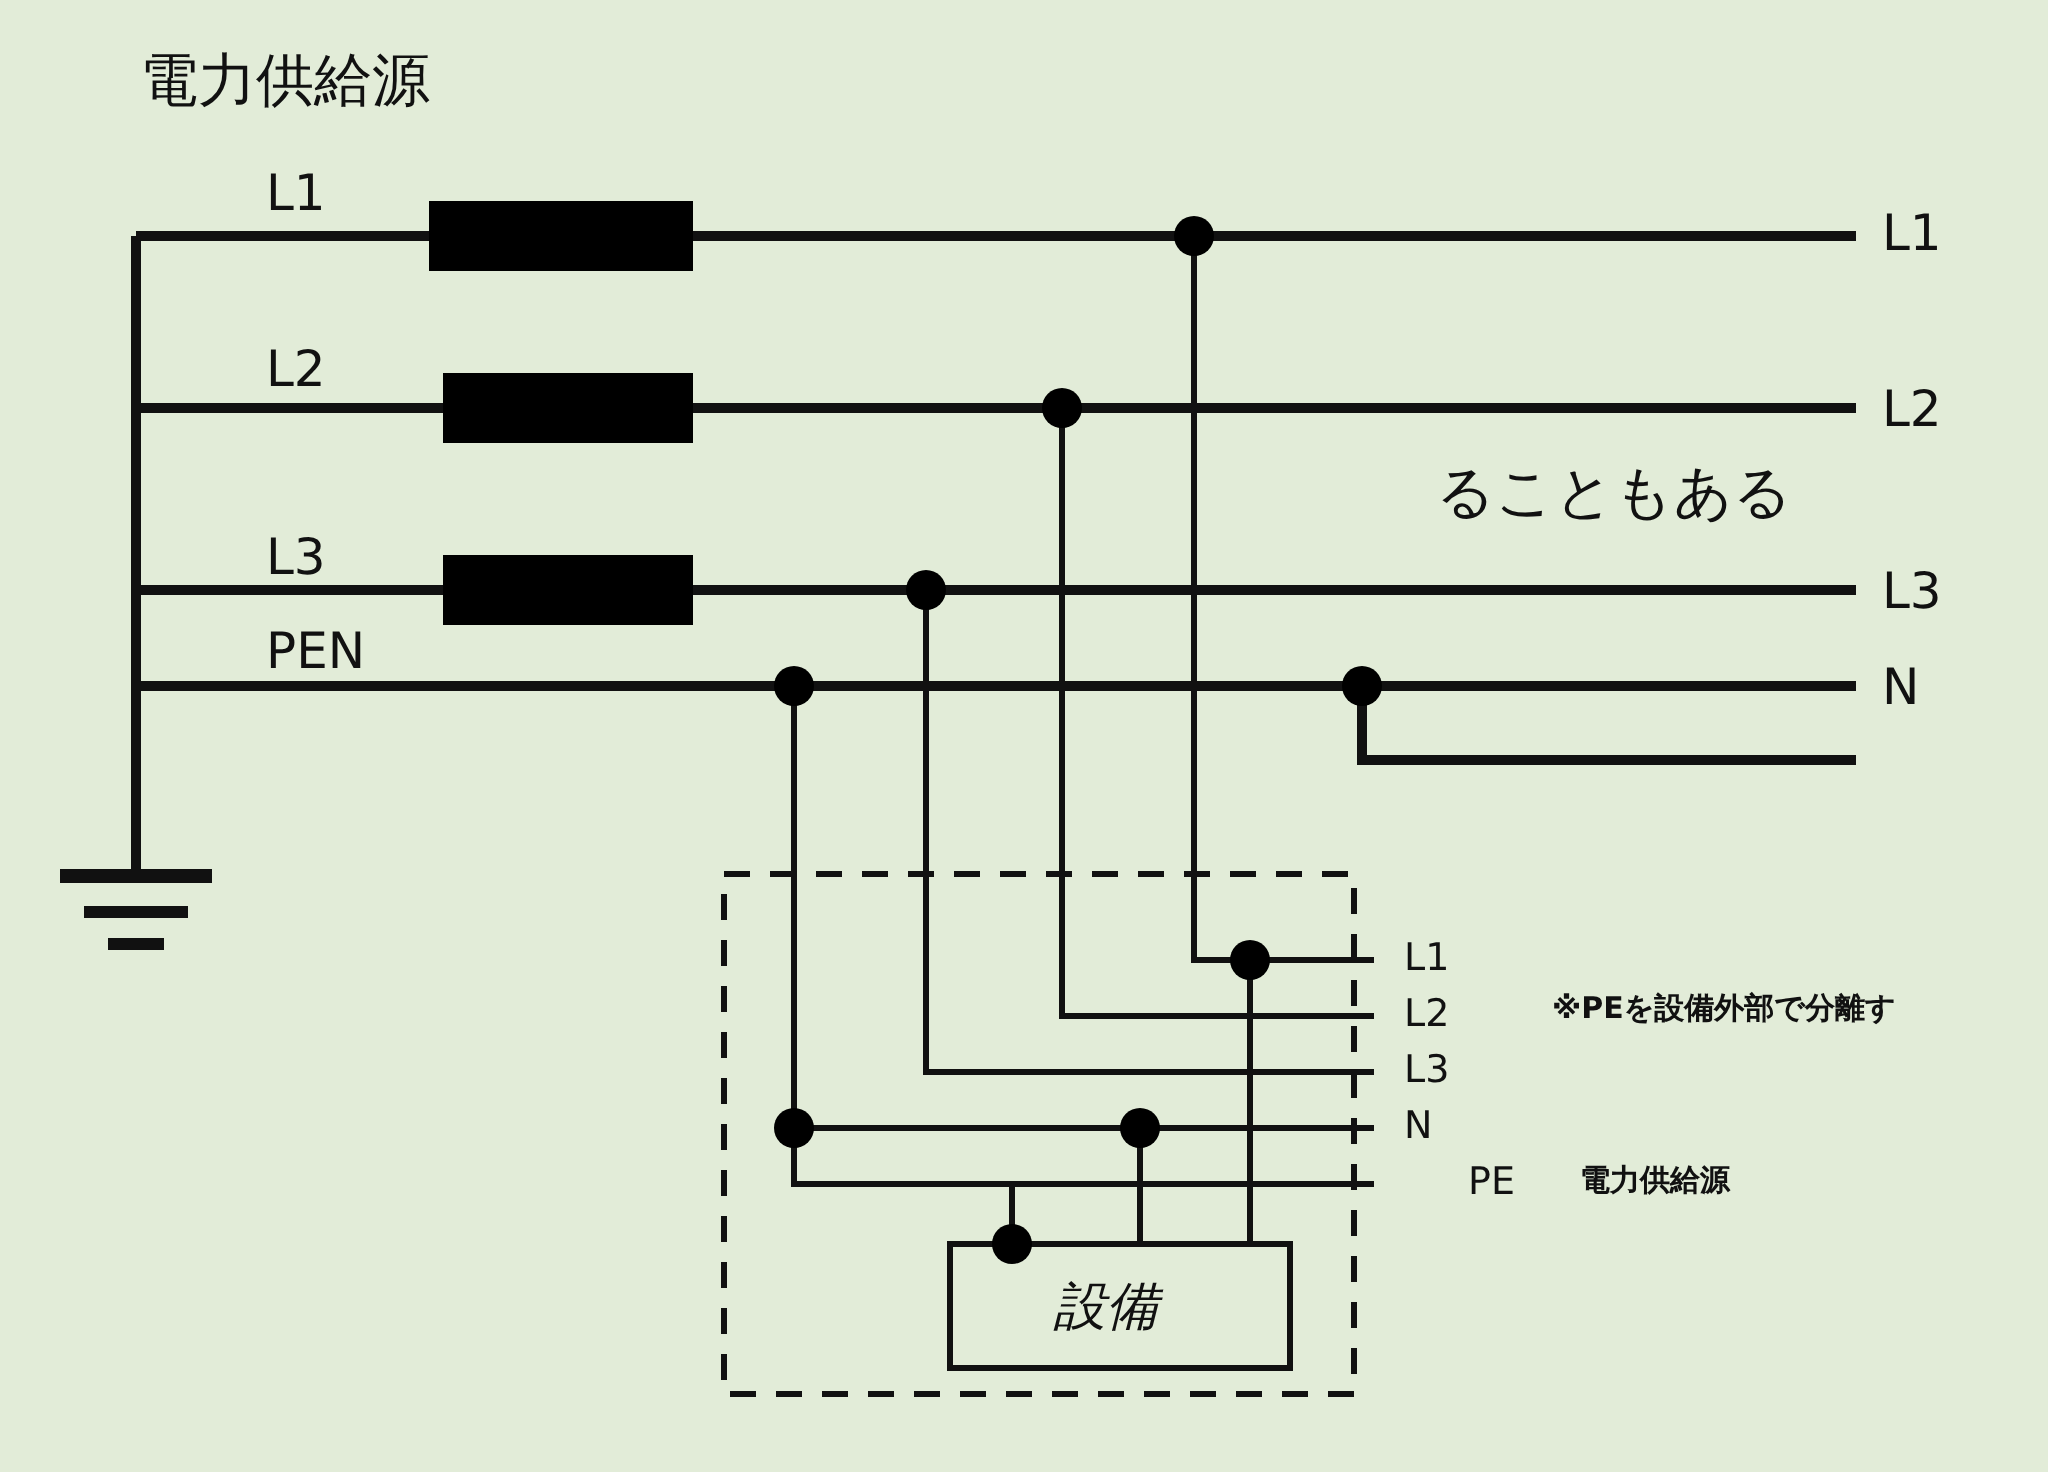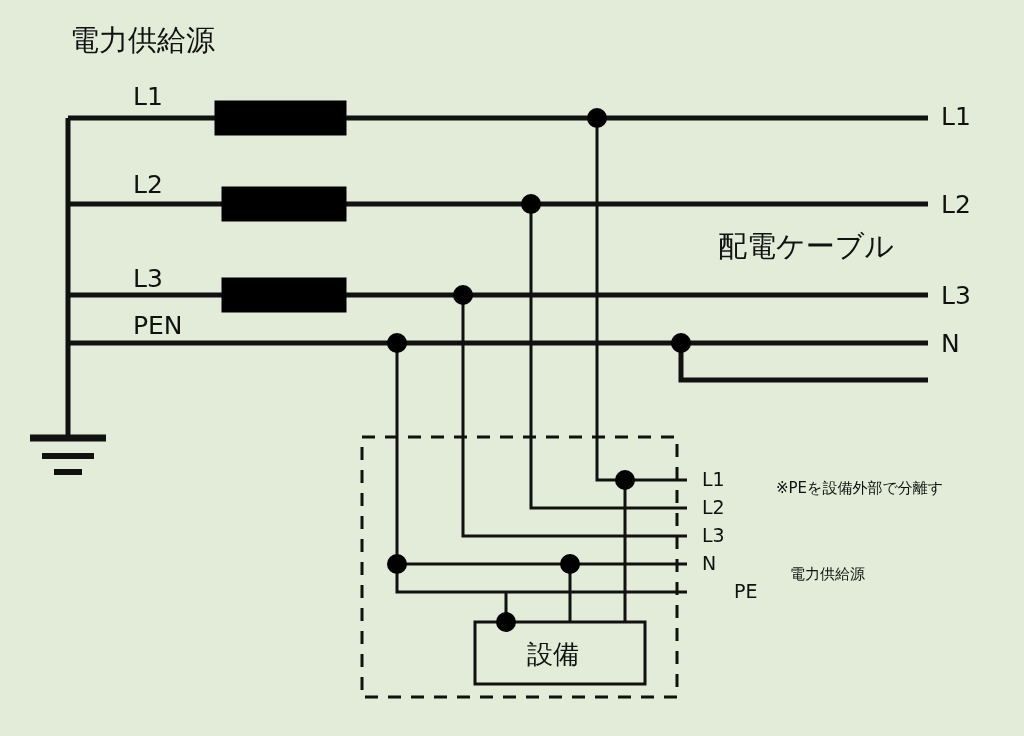--- a/index.html
+++ b/index.html
@@ -24,21 +24,21 @@
     color:#111;
     font-family:"DejaVu Sans","Liberation Sans",sans-serif;
     white-space:pre;
     line-height:1;
   }
   .lbl-bus{font-size:25px;}
   .lbl-term{font-size:25px;}
   .lbl-tterm{font-size:19px;}
   .lbl-title{font-size:29px;}
   .lbl-cable{font-size:29px;}
-  .lbl-equip{font-size:26px;}
+  .lbl-equip{font-size:26px;font-style:italic;}
   .lbl-note{font-size:15px;line-height:1.9;}
 </style>
 </head>
 <body>
 
 <div id="stage">
 
   <svg width="1024" height="736" viewBox="0 0 1024 736">
 
     <g>
@@ -144,38 +144,38 @@
       <circle class="node" cx="570" cy="564" r="10"></circle>
     </g>
     <g>
       <circle class="node" cx="506" cy="622" r="10"></circle>
     </g>
 
   </svg>
 
   <div class="lbl lbl-title" style="left:70px;top:26px;">電力供給源</div>
 
-  <div class="lbl lbl-cable" style="left:718px;top:232px;">配電ケーブル</div>
+  <div class="lbl lbl-cable" style="left:718px;top:232px;">ることもある</div>
 
   <div class="lbl lbl-bus" style="left:133px;top:84px;">L1</div>
   <div class="lbl lbl-bus" style="left:133px;top:172px;">L2</div>
   <div class="lbl lbl-bus" style="left:133px;top:266px;">L3</div>
   <div class="lbl lbl-bus" style="left:133px;top:313px;">PEN</div>
 
   <div class="lbl lbl-term" style="left:941px;top:104px;">L1</div>
   <div class="lbl lbl-term" style="left:941px;top:192px;">L2</div>
   <div class="lbl lbl-term" style="left:941px;top:283px;">L3</div>
   <div class="lbl lbl-term" style="left:941px;top:331px;">N</div>
 
   <div class="lbl lbl-tterm" style="left:702px;top:470px;">L1</div>
   <div class="lbl lbl-tterm" style="left:702px;top:498px;">L2</div>
   <div class="lbl lbl-tterm" style="left:702px;top:526px;">L3</div>
   <div class="lbl lbl-tterm" style="left:702px;top:554px;">N</div>
   <div class="lbl lbl-tterm" style="left:734px;top:582px;">PE</div>
 
   <div class="lbl lbl-equip" style="left:527px;top:641px;">設備</div>
 
-  <div class="lbl lbl-note" style="left:776px;top:417px;width:230px;">
+  <div class="lbl lbl-note" style="left:776px;top:433px;width:230px;font-weight:bold;">
     <div>※PEを設備外部で分離す</div>
     <div style="padding-left:14px;">電力供給源</div>
   </div>
 
 </div>
 
 </body></html>

